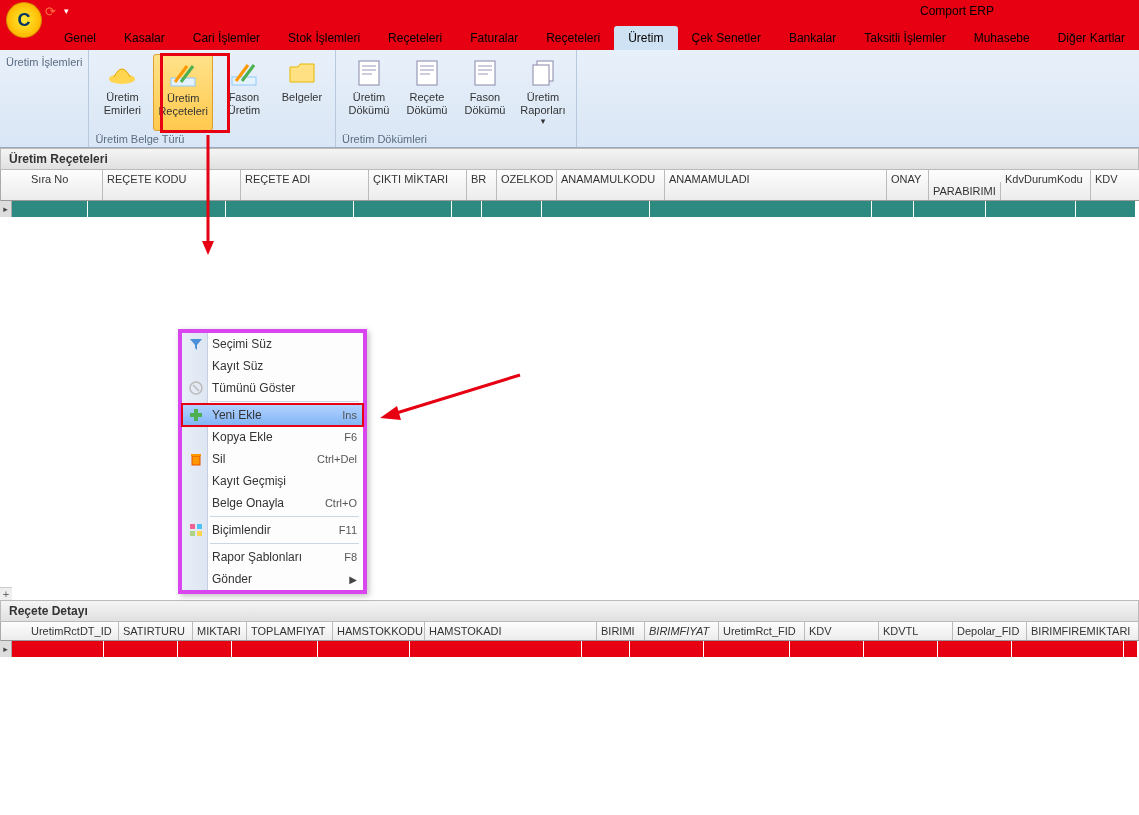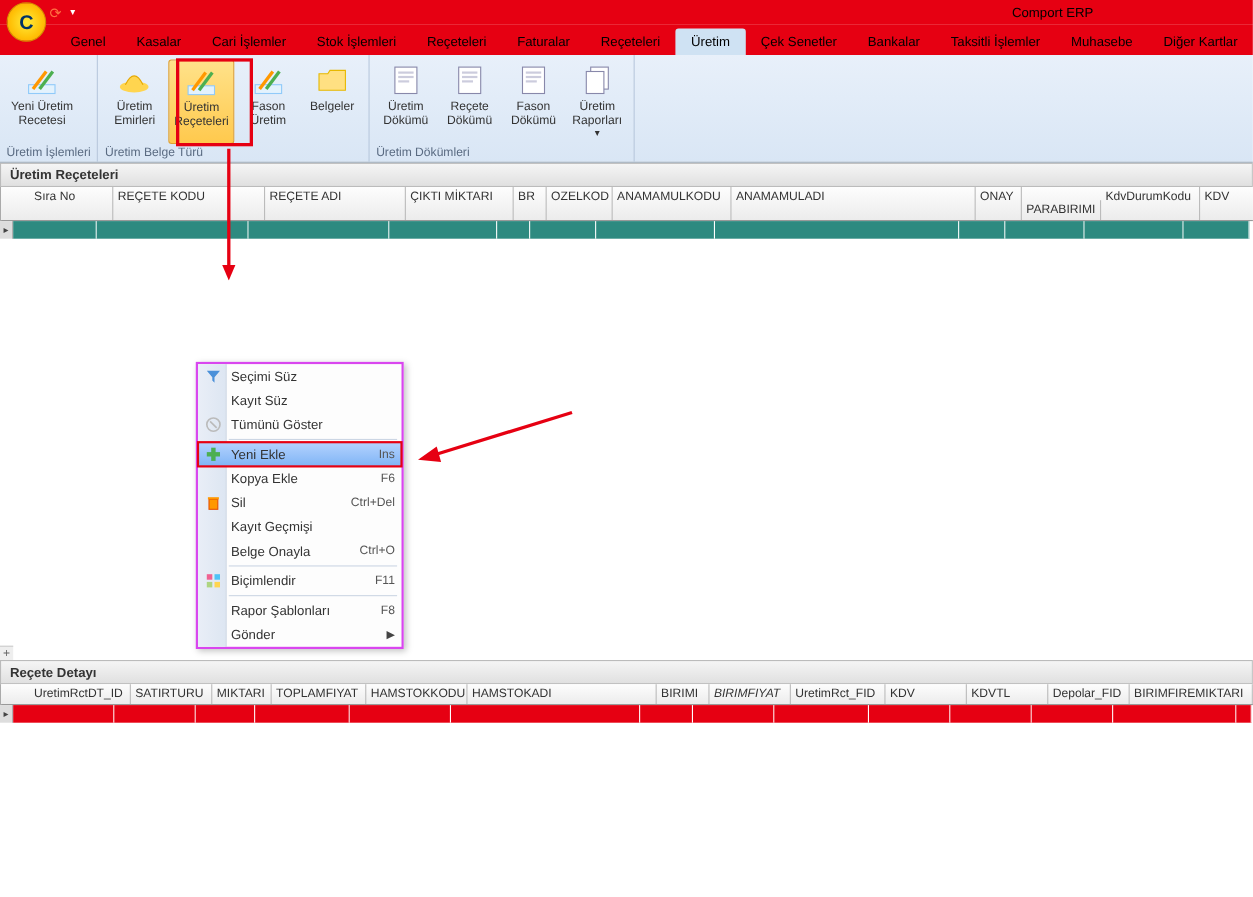--- a/index.html
+++ b/index.html
@@ -33,21 +33,21 @@
 .grid-head { display: flex; border-bottom: 1px solid #999; background: linear-gradient(#fdfdfd,#ececec); padding-left: 26px; }
 .grid-head .gh { border-right: 1px solid #bbb; padding: 3px 4px; font-size: 11px; color: #333; white-space: nowrap; overflow: hidden; }
 .grid-row { display: flex; }
 .grid-row .gc { border-right: 1px solid #fff; height: 16px; }
 .grid-row.teal .gc { background: #2d8a80; }
 .grid-row.red .gc { background: #e60012; }
 .row-indicator { width: 12px; background: #ddd; border-right: 1px solid #aaa; display:flex; align-items:center; justify-content:center; font-size:9px; color:#444;}
 .add-row { width: 12px; background: #eee; border-top:1px solid #ccc; font-size:11px; text-align:center; color:#666; }
 
 
-.context-menu { position: absolute; top: 329px; left: 178px; width: 189px; background: #fdfdfd; border: 2px solid #d946ef; box-shadow: 2px 2px 6px rgba(0,0,0,0.25); z-index: 50; }
+.context-menu { position: absolute; top: 329px; left: 178px; width: 189px; background: #fdfdfd; border: 4px solid #d946ef; box-shadow: 2px 2px 6px rgba(0,0,0,0.25); z-index: 50; }
 .cm-item { display: flex; align-items: center; height: 22px; padding: 0 6px 0 30px; font-size: 12px; color: #333; position: relative; cursor: pointer; }
 .cm-item.highlight { background: linear-gradient(#b5d3ff,#7fb4f5); outline: 2px solid #e60012; outline-offset: -1px; }
 .cm-item .cm-ico { position: absolute; left: 6px; width: 16px; height: 16px; display:flex; align-items:center; justify-content:center; }
 .cm-item .sc { margin-left: auto; color: #555; font-size: 11px; }
 .cm-sep { height: 1px; background: #ccd6e4; margin: 2px 4px 2px 28px; }
 .cm-sub { position:absolute; right:6px; font-size:10px; color:#444; }
 .cm-gutter { position:absolute; left:0; top:0; bottom:0; width:26px; background:linear-gradient(to right,#e9eef7,#dde6f2); border-right:1px solid #c5d1e2; z-index:-1; }
 
 
 .anno-box1 { position:absolute; top:53px; left:160px; width:70px; height:80px; border:3px solid #e60012; z-index:60; pointer-events:none; }
@@ -81,33 +81,20 @@
     <div class="tab active">Üretim</div>
     <div class="tab">Çek Senetler</div>
     <div class="tab">Bankalar</div>
     <div class="tab">Taksitli İşlemler</div>
     <div class="tab">Muhasebe</div>
     <div class="tab">Diğer Kartlar</div>
   </div>
 
 <div class="ribbon" id="ribbon">
     <div class="ribbon-group">
-      <div class="items">
-        <div class="ribbon-item">
-          <div class="ico">
-            <svg width="32" height="32">
-              <rect x="4" y="20" width="24" height="8" fill="#e3f2fd" stroke="#90caf9"></rect>
-              <line x1="8" y1="24" x2="20" y2="8" stroke="#ff9800" stroke-width="3"></line>
-              <line x1="14" y1="24" x2="26" y2="8" stroke="#4caf50" stroke-width="3"></line>
-            </svg>
-          </div>
-          <span>Yeni Üretim</span>
-          <span>Recetesi</span>
-        </div>
-      </div>
       <div class="ribbon-group-label">Üretim İşlemleri</div>
     </div>
     <div class="ribbon-group">
       <div class="items">
         <div class="ribbon-item">
           <div class="ico">
             <svg width="32" height="32">
               <ellipse cx="16" cy="22" rx="13" ry="5" fill="#ffd54f"></ellipse>
               <path d="M8 20 Q16 4 24 20" fill="#ffd54f" stroke="#e6a800"></path>
             </svg>

